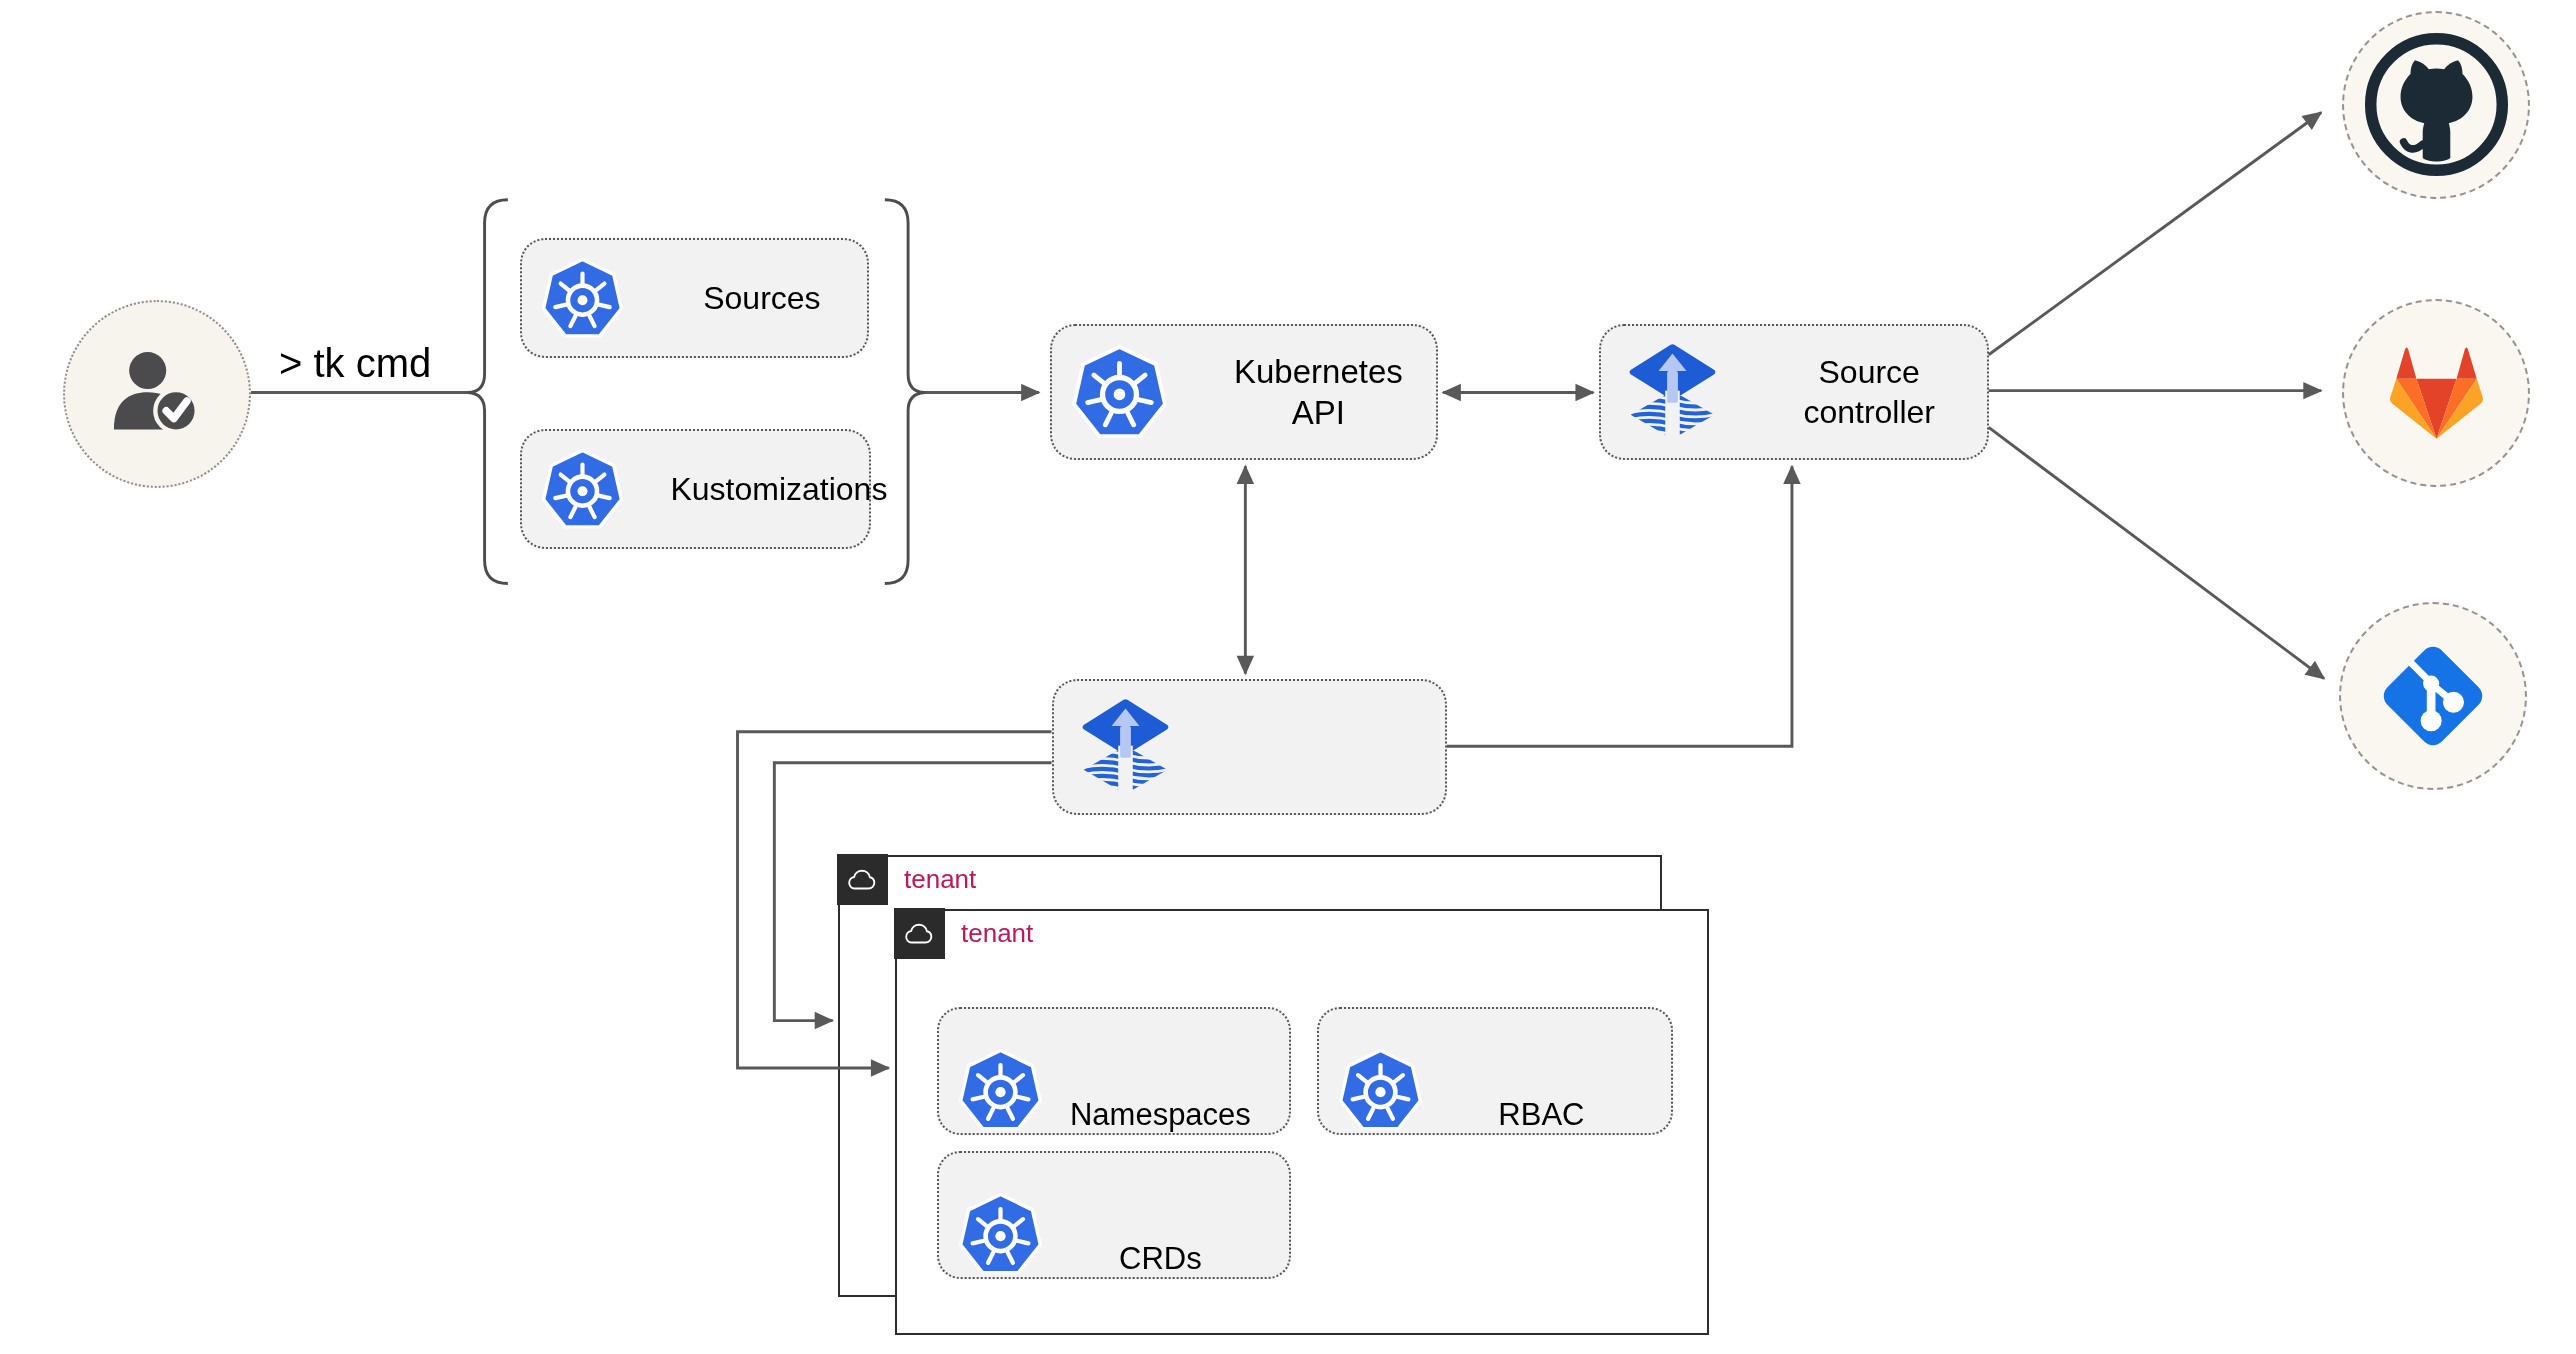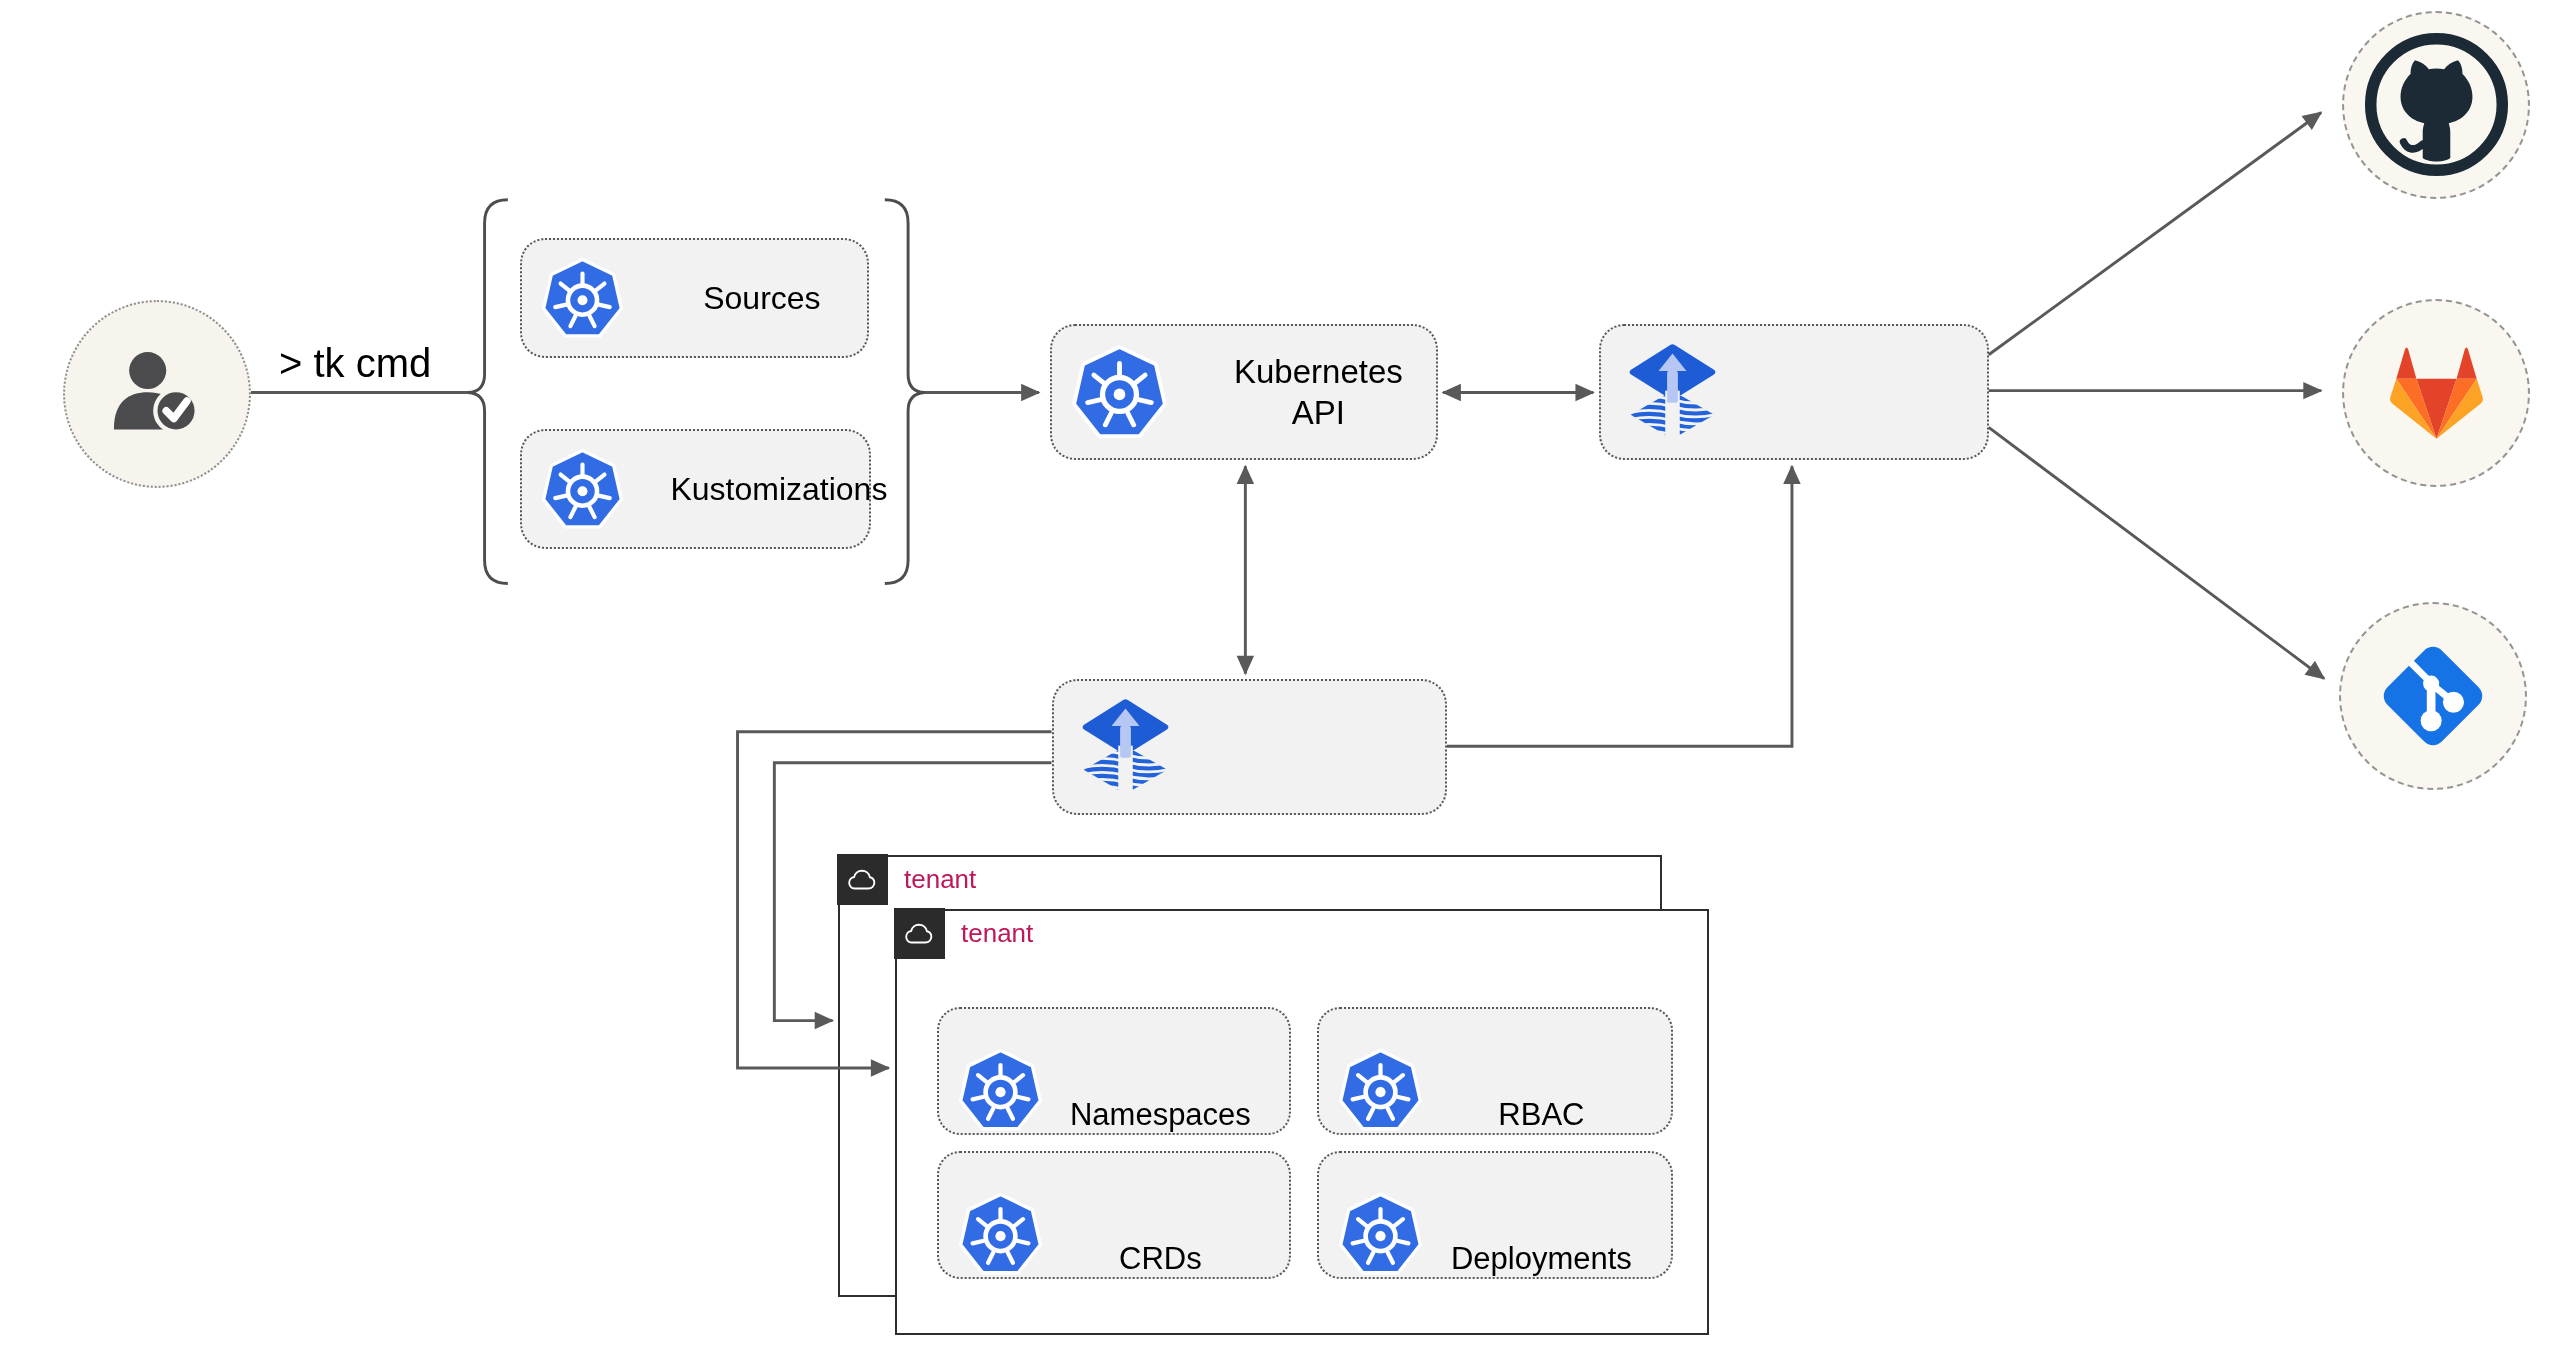--- a/index.html
+++ b/index.html
@@ -186,20 +186,21 @@
     <svg class="k8s-svg" width="97" height="97" viewBox="0 0 100 100">
       <use href="#k8s-icon"></use>
     </svg>
     <div class="node-label" style="font-size:33px;">Kubernetes API</div>
   </div>
 
   <div class="abs node" style="left:1599px;top:324px;width:390px;height:136px;">
     <svg class="flux-svg" width="93" height="97" viewBox="0 0 100 104">
       <use href="#flux-icon"></use>
     </svg>
+    <div class="node-label wrap" style="width:184px;">Source controller</div>
   </div>
 
   <div class="abs node" style="left:1052px;top:679px;width:395px;height:136px;">
     <svg class="flux-svg" width="93" height="97" viewBox="0 0 100 104">
       <use href="#flux-icon"></use>
     </svg>
   </div>
 
   <div id="window-back" class="abs window" style="left:838px;top:855px;width:824px;height:442px;">
     <div class="window-chrome">
@@ -230,26 +231,20 @@
           <use href="#k8s-icon"></use>
         </svg>
         <div class="node-label">RBAC</div>
       </div>
       <div class="resource">
         <svg class="k8s-svg" width="85" height="85" viewBox="0 0 100 100">
           <use href="#k8s-icon"></use>
         </svg>
         <div class="node-label">CRDs</div>
       </div>
-      <div class="resource">
-        <svg class="k8s-svg" width="85" height="85" viewBox="0 0 100 100">
-          <use href="#k8s-icon"></use>
-        </svg>
-        <div class="node-label">Deployments</div>
-      </div>
     </div>
   </div>
 
   <div class="abs provider-circle" style="left:2342px;top:10.7px;width:188px;height:188px;">
     <svg width="153" height="153" viewBox="0 0 100 100">
       <use href="#github-icon"></use>
     </svg>
   </div>
   <div class="abs provider-circle" style="left:2342px;top:299px;width:188px;height:188px;">
     <svg width="109" height="100" viewBox="0 0 100 92">

